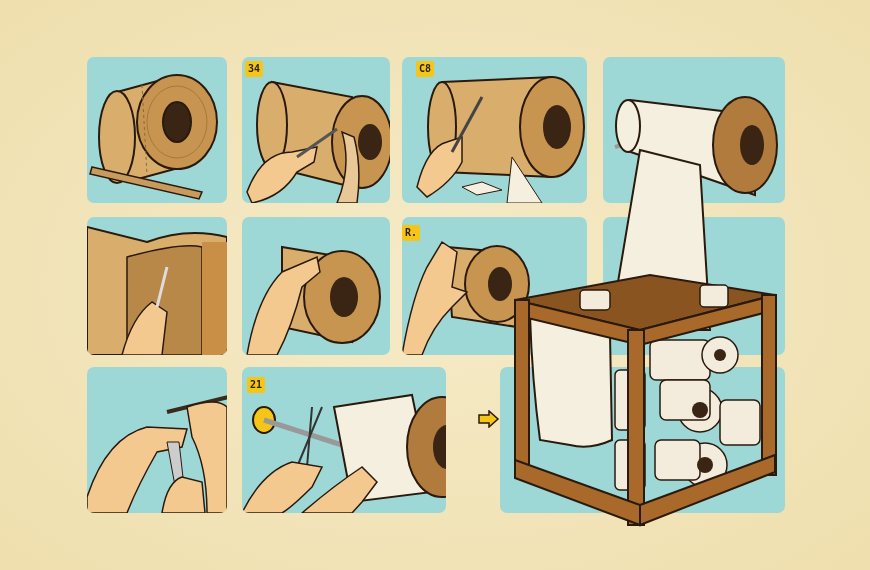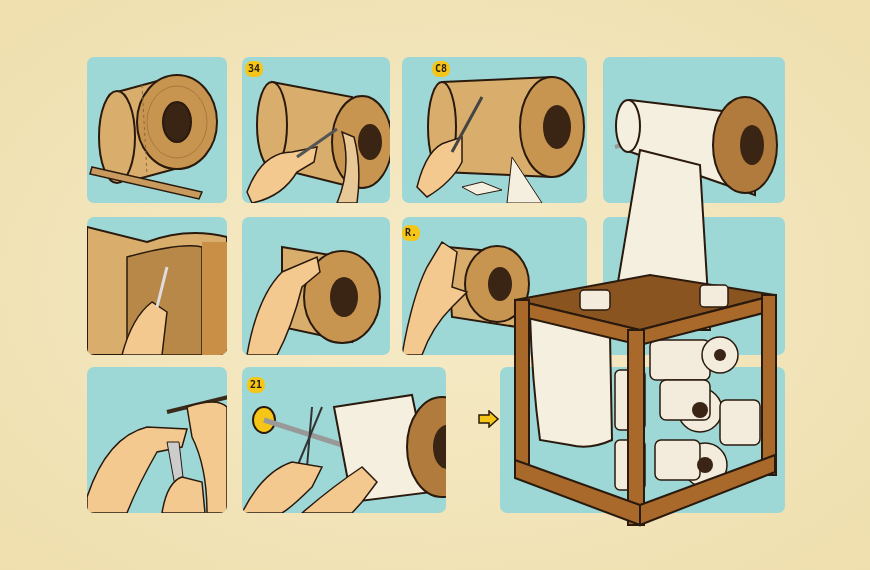--- a/index.html
+++ b/index.html
@@ -1,19 +1,19 @@
 <!DOCTYPE html>
 <html><head>
 <meta charset="utf-8">
 <style>
   html,body{margin:0;padding:0;}
   body{width:870px;height:570px;background:#f3e6bd;position:relative;overflow:hidden;font-family:"DejaVu Sans",sans-serif;}
   .bg{position:absolute;inset:0;background:radial-gradient(ellipse at 50% 50%,#f6ebc8 0%,#efdfae 100%);}
   .panel{position:absolute;background:#9ed8d6;border-radius:7px;overflow:hidden;}
-  .badge{position:absolute;background:#f5c518;color:#2a2110;font-weight:bold;font-size:10px;line-height:16px;height:16px;padding:0 3px;border-radius:7px;font-family:"DejaVu Sans Mono",monospace;z-index:5;}
+  .badge{position:absolute;background:#f5c518;color:#2a2110;font-weight:bold;font-size:10px;line-height:16px;height:16px;padding:0 3px;border-radius:2px;font-family:"DejaVu Sans Mono",monospace;z-index:5;}
   svg{position:absolute;left:0;top:0;}
   .overlay{position:absolute;left:0;top:0;width:870px;height:570px;pointer-events:none;}
 </style>
 </head>
 <body>
 
 <div class="bg"></div>
 
 <div class="panel" style="left:87px;top:57px;width:140px;height:146px;">
   <svg width="140" height="146">
@@ -44,21 +44,21 @@
   <svg width="185" height="146">
     <path d="M40 25 L150 20 L150 120 L40 115 Z" fill="#d9ad6b" stroke="#2a1a0e" stroke-width="2"></path>
     <ellipse cx="40" cy="70" rx="14" ry="45" fill="#d9ad6b" stroke="#2a1a0e" stroke-width="2"></ellipse>
     <ellipse cx="150" cy="70" rx="32" ry="50" fill="#c89551" stroke="#2a1a0e" stroke-width="2"></ellipse>
     <ellipse cx="155" cy="70" rx="14" ry="22" fill="#3a2414"></ellipse>
     <path d="M110 100 L140 146 L105 146 Z" fill="#f5efdf" stroke="#2a1a0e" stroke-width="1"></path>
     <path d="M60 130 L80 125 L100 133 L75 138 Z" fill="#f5efdf" stroke="#2a1a0e" stroke-width="1"></path>
     <path d="M15 130 Q25 90 45 85 L60 80 L60 105 Q50 125 25 140 Z" fill="#f3c990" stroke="#2a1a0e" stroke-width="1.5"></path>
     <line x1="50" y1="95" x2="80" y2="40" stroke="#444" stroke-width="3"></line>
   </svg>
-  <div class="badge" style="left:14px;top:4px;margin-left:16px;">C8</div>
+  <div class="badge" style="left:14px;top:4px;">C8</div>
 </div>
 
 <div class="panel" style="left:603px;top:57px;width:182px;height:146px;"></div>
 
 <div class="panel" style="left:87px;top:217px;width:140px;height:138px;">
   <svg width="140" height="138">
     <path d="M0 10 L60 25 Q100 10 140 20 L140 138 L0 138 Z" fill="#d9ad6b" stroke="#2a1a0e" stroke-width="2"></path>
     <path d="M40 40 Q95 25 115 30 L115 138 L40 138 Z" fill="#b88848" stroke="#2a1a0e" stroke-width="1.5"></path>
     <rect x="115" y="25" width="25" height="113" fill="#c98f47"></rect>
     <path d="M35 138 Q45 100 65 85 L80 95 L75 138 Z" fill="#f3c990" stroke="#2a1a0e" stroke-width="1.5"></path>

